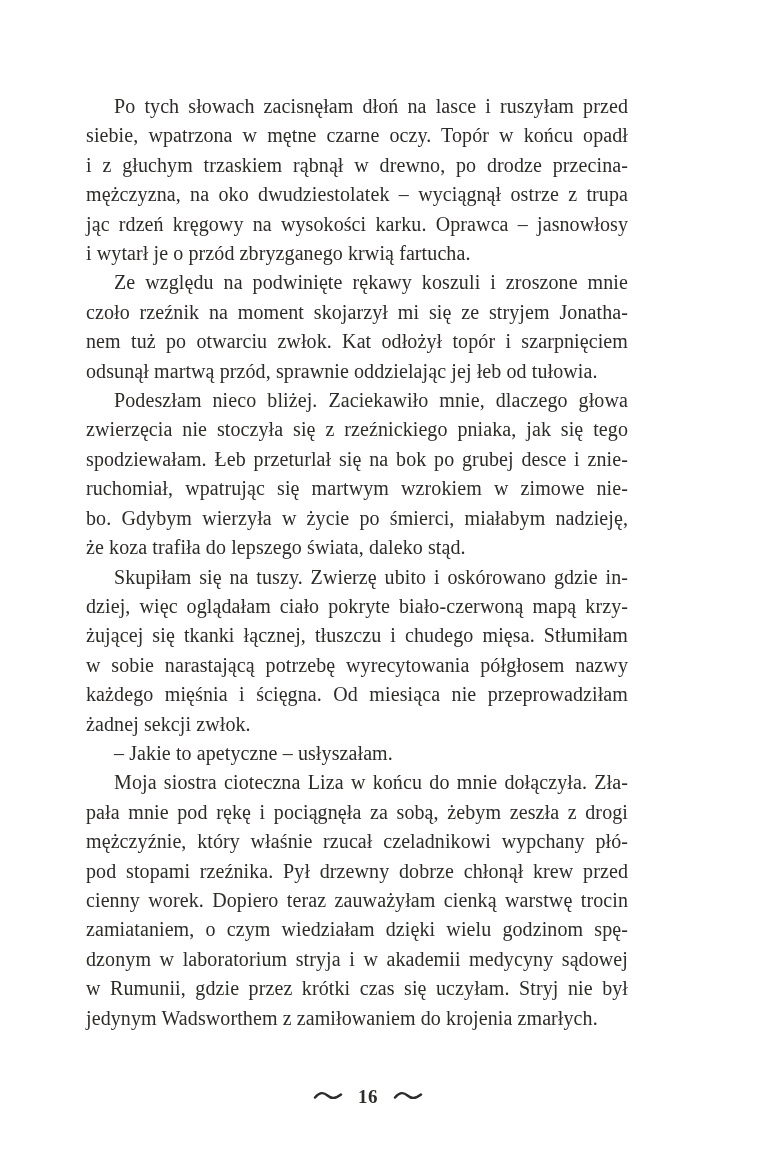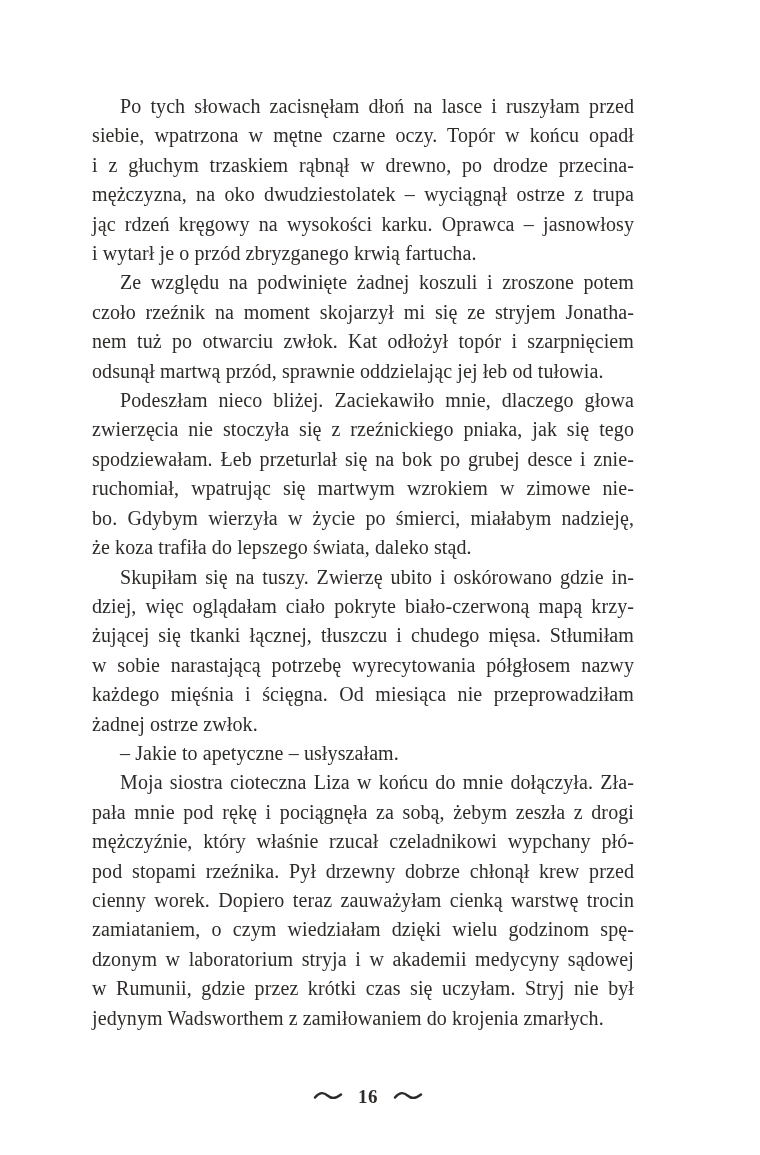--- a/index.html
+++ b/index.html
@@ -10,21 +10,21 @@
   .page {
     position: relative;
     width: 760px;
     height: 1155px;
     background: #ffffff;
     overflow: hidden;
     font-family: "Liberation Serif", "DejaVu Serif", serif;
   }
   .text-block {
     position: absolute;
-    left: 92px;
+    left: 86px;
     top: 92px;
     width: 542px;
     font-size: 20px;
     line-height: 29.4px;
     color: #2e2b29;
     letter-spacing: 0.1px;
   }
   .para { margin: 0; }
   .line {
     text-align: justify;
@@ -61,40 +61,40 @@
   <div class="text-block" id="text-block">
       <div class="para">
         <div class="line para-start">Po tych słowach zacisnęłam dłoń na lasce i ruszyłam przed</div>
         <div class="line">siebie, wpatrzona w mętne czarne oczy. Topór w końcu opadł</div>
         <div class="line">i z głuchym trzaskiem rąbnął w drewno, po drodze przecina-</div>
         <div class="line">mężczyzna, na oko dwudziestolatek – wyciągnął ostrze z trupa</div>
         <div class="line">jąc rdzeń kręgowy na wysokości karku. Oprawca – jasnowłosy</div>
         <div class="line para-end">i wytarł je o przód zbryzganego krwią fartucha.</div>
       </div>
       <div class="para">
-        <div class="line para-start">Ze względu na podwinięte żadnej koszuli i zroszone potem</div>
+        <div class="line para-start">Ze względu na podwinięte rękawy koszuli i zroszone mnie</div>
         <div class="line">czoło rzeźnik na moment skojarzył mi się ze stryjem Jonatha-</div>
         <div class="line">nem tuż po otwarciu zwłok. Kat odłożył topór i szarpnięciem</div>
         <div class="line para-end">odsunął martwą przód, sprawnie oddzielając jej łeb od tułowia.</div>
       </div>
       <div class="para">
         <div class="line para-start">Podeszłam nieco bliżej. Zaciekawiło mnie, dlaczego głowa</div>
         <div class="line">zwierzęcia nie stoczyła się z rzeźnickiego pniaka, jak się tego</div>
         <div class="line">spodziewałam. Łeb przeturlał się na bok po grubej desce i znie-</div>
         <div class="line">ruchomiał, wpatrując się martwym wzrokiem w zimowe nie-</div>
         <div class="line">bo. Gdybym wierzyła w życie po śmierci, miałabym nadzieję,</div>
         <div class="line para-end">że koza trafiła do lepszego świata, daleko stąd.</div>
       </div>
       <div class="para">
         <div class="line para-start">Skupiłam się na tuszy. Zwierzę ubito i oskórowano gdzie in-</div>
         <div class="line">dziej, więc oglądałam ciało pokryte biało-czerwoną mapą krzy-</div>
         <div class="line">żującej się tkanki łącznej, tłuszczu i chudego mięsa. Stłumiłam</div>
         <div class="line">w sobie narastającą potrzebę wyrecytowania półgłosem nazwy</div>
         <div class="line">każdego mięśnia i ścięgna. Od miesiąca nie przeprowadziłam</div>
-        <div class="line para-end">żadnej ostrze zwłok.</div>
+        <div class="line para-end">żadnej sekcji zwłok.</div>
       </div>
       <div class="para">
         <div class="line para-start para-end">– Jakie to apetyczne – usłyszałam.</div>
       </div>
       <div class="para">
         <div class="line para-start">Moja siostra cioteczna Liza w końcu do mnie dołączyła. Zła-</div>
         <div class="line">pała mnie pod rękę i pociągnęła za sobą, żebym zeszła z drogi</div>
         <div class="line">mężczyźnie, który właśnie rzucał czeladnikowi wypchany płó-</div>
         <div class="line">pod stopami rzeźnika. Pył drzewny dobrze chłonął krew przed</div>
         <div class="line">cienny worek. Dopiero teraz zauważyłam cienką warstwę trocin</div>

